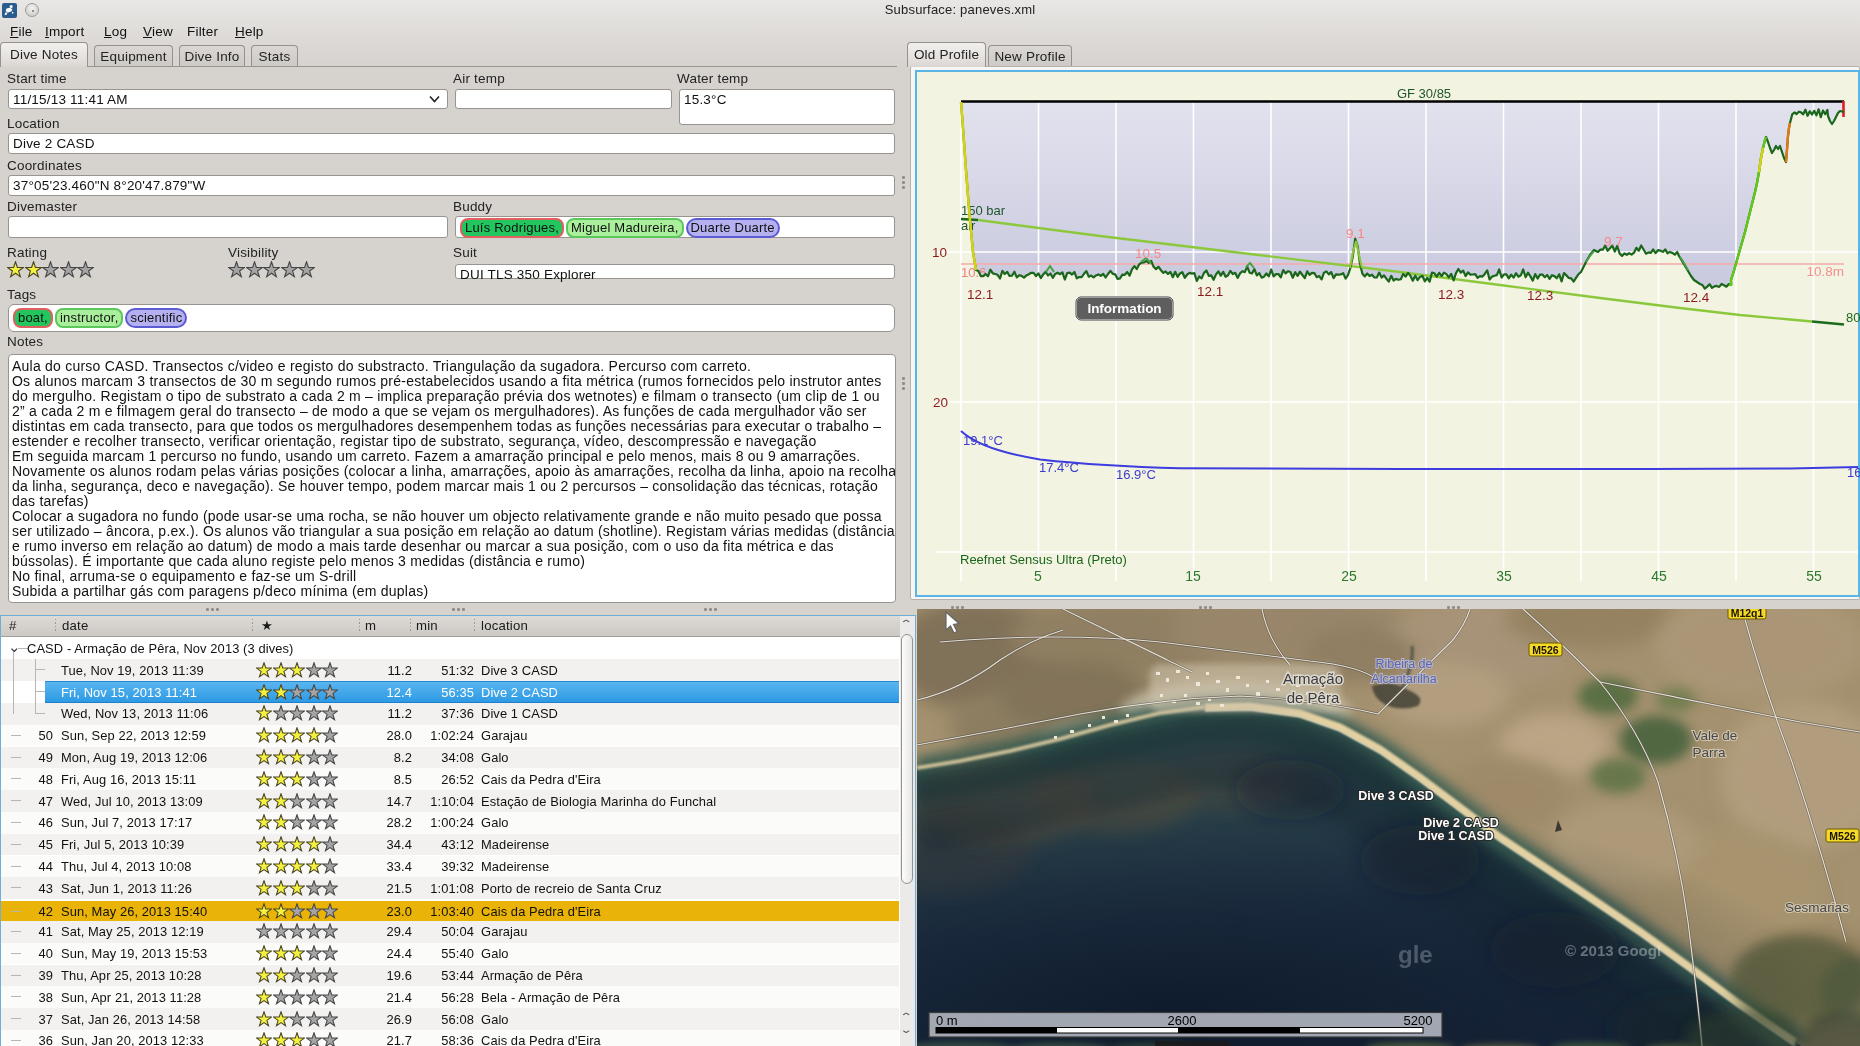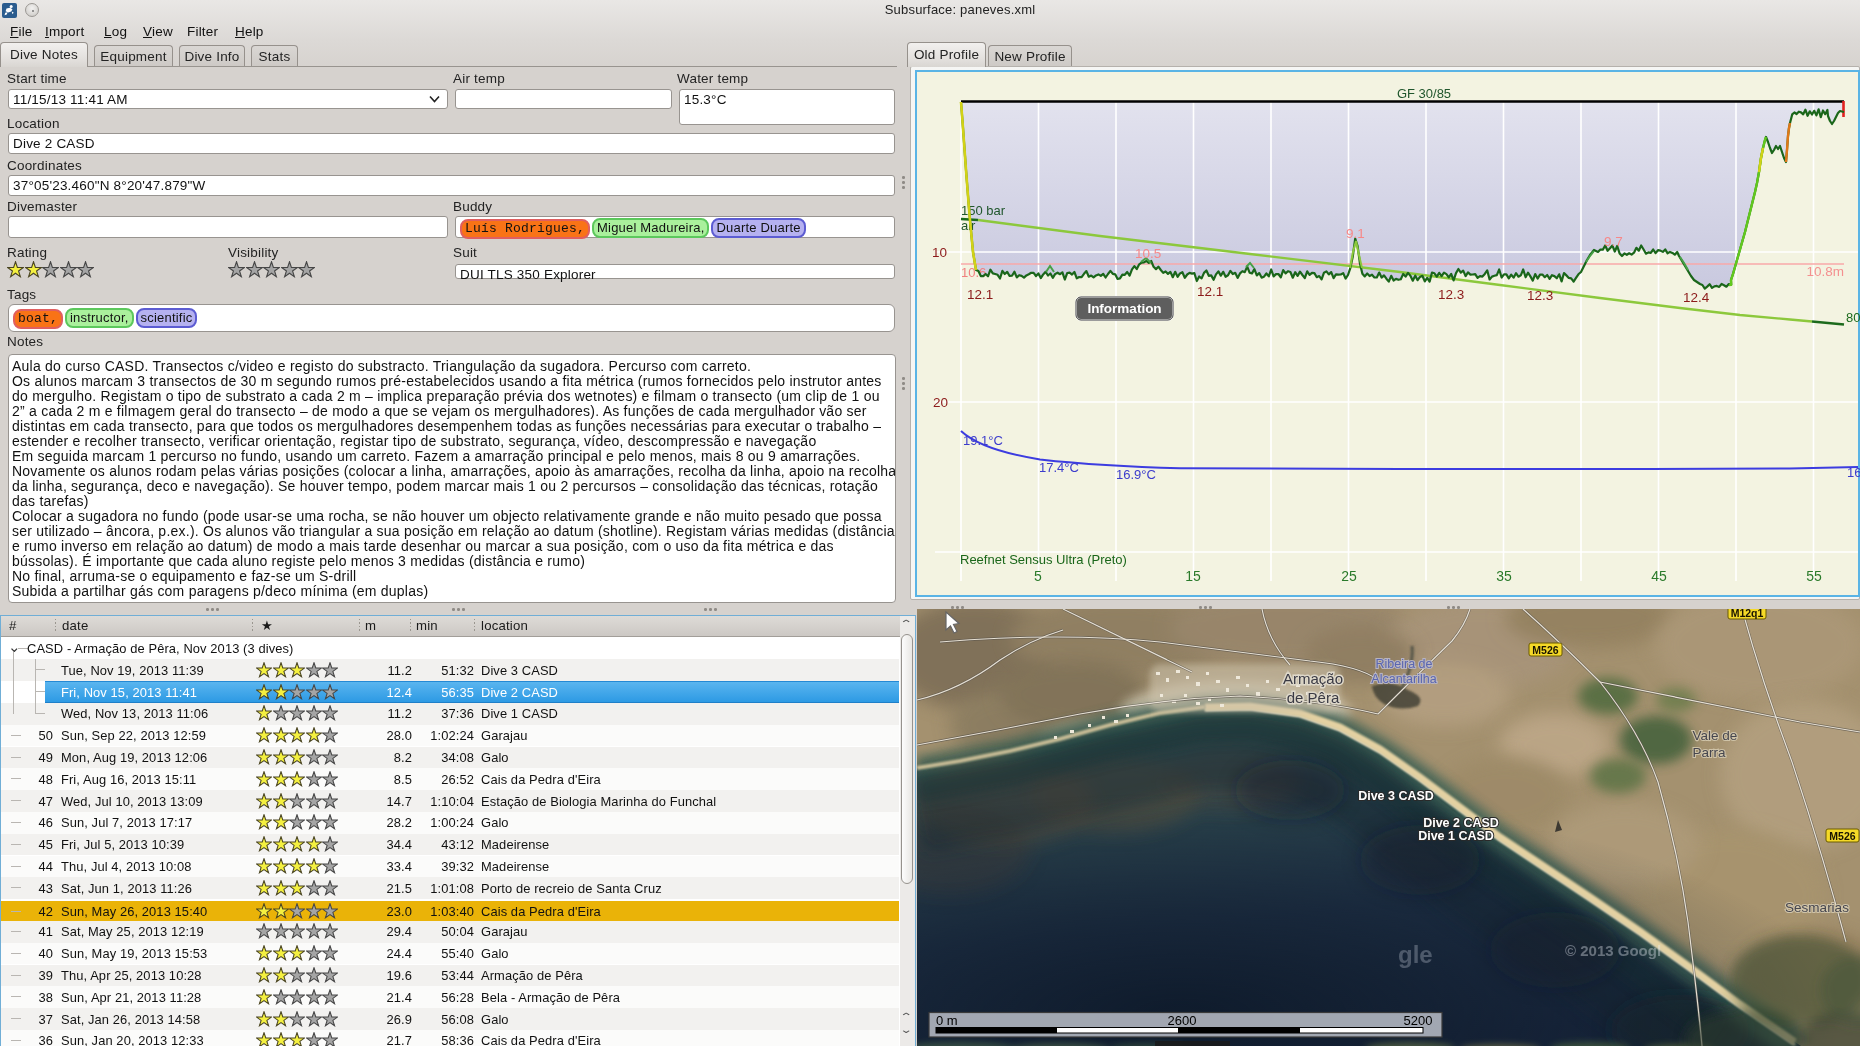--- a/index.html
+++ b/index.html
@@ -26,23 +26,23 @@
 .tab.sm { top:45px; height:22px; padding-top:3px; }
 #tabpane { position:absolute; top:66px; left:0; width:897px; height:534px;
   border-top:1px solid #98948f; background:#d6d2ce; }
 
 .st { display:inline-block; vertical-align:top; margin-right:.5px; }
 .sy { fill:#f4f040; stroke:#4a4522; stroke-width:1.3; }
 .sg { fill:#a5a5a5; stroke:#464646; stroke-width:1.3; }
 
 .pill { display:inline-block; border-radius:8px; padding:0 3px; margin-right:2px; font-size:13px;
   line-height:16px; border:2px solid; color:#111; letter-spacing:.2px; }
-.pr { background:#f97316; border-color:#e05f5f;font-family:Liberation Mono, monospace; }
+.pr { background:#22c55e; border-color:#e05f5f; }
 .pg { background:#aaf09c; border-color:#5cc85c; }
-.pb { background:#b5b1f0; border-color:#5c5cd2; }
+.pb { background:#b5b1f0; border-color:#5c5cd2;border-radius:10px; }
 
 #notes { position:absolute; left:8px; top:354px; width:888px; height:249px; background:#fff;
   border:1px solid #989490; border-radius:4px; font-size:14px; line-height:15px; letter-spacing:.23px;
   padding:4px 0 16px 3px; color:#111; white-space:nowrap; overflow:hidden; }
 
 .dots3h { position:absolute; width:14px; height:3px; }
 .dots3h i { position:absolute; top:0; width:2.5px; height:2.5px; background:#8f8b86; border-radius:50%; }
 .dots3v { position:absolute; width:3px; height:14px; }
 .dots3v i { position:absolute; left:0; width:2.5px; height:2.5px; background:#8f8b86; border-radius:50%; }
 

